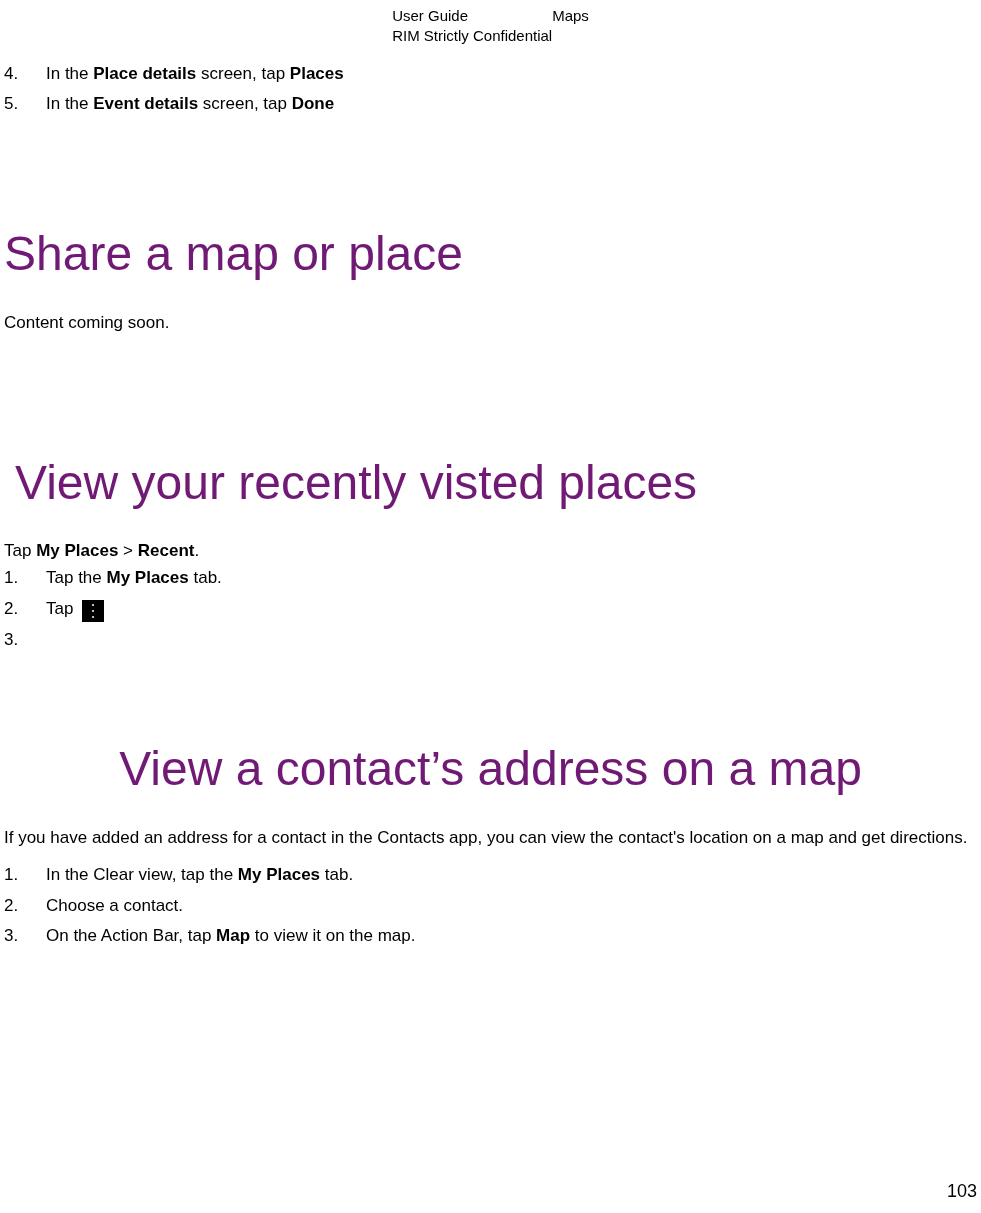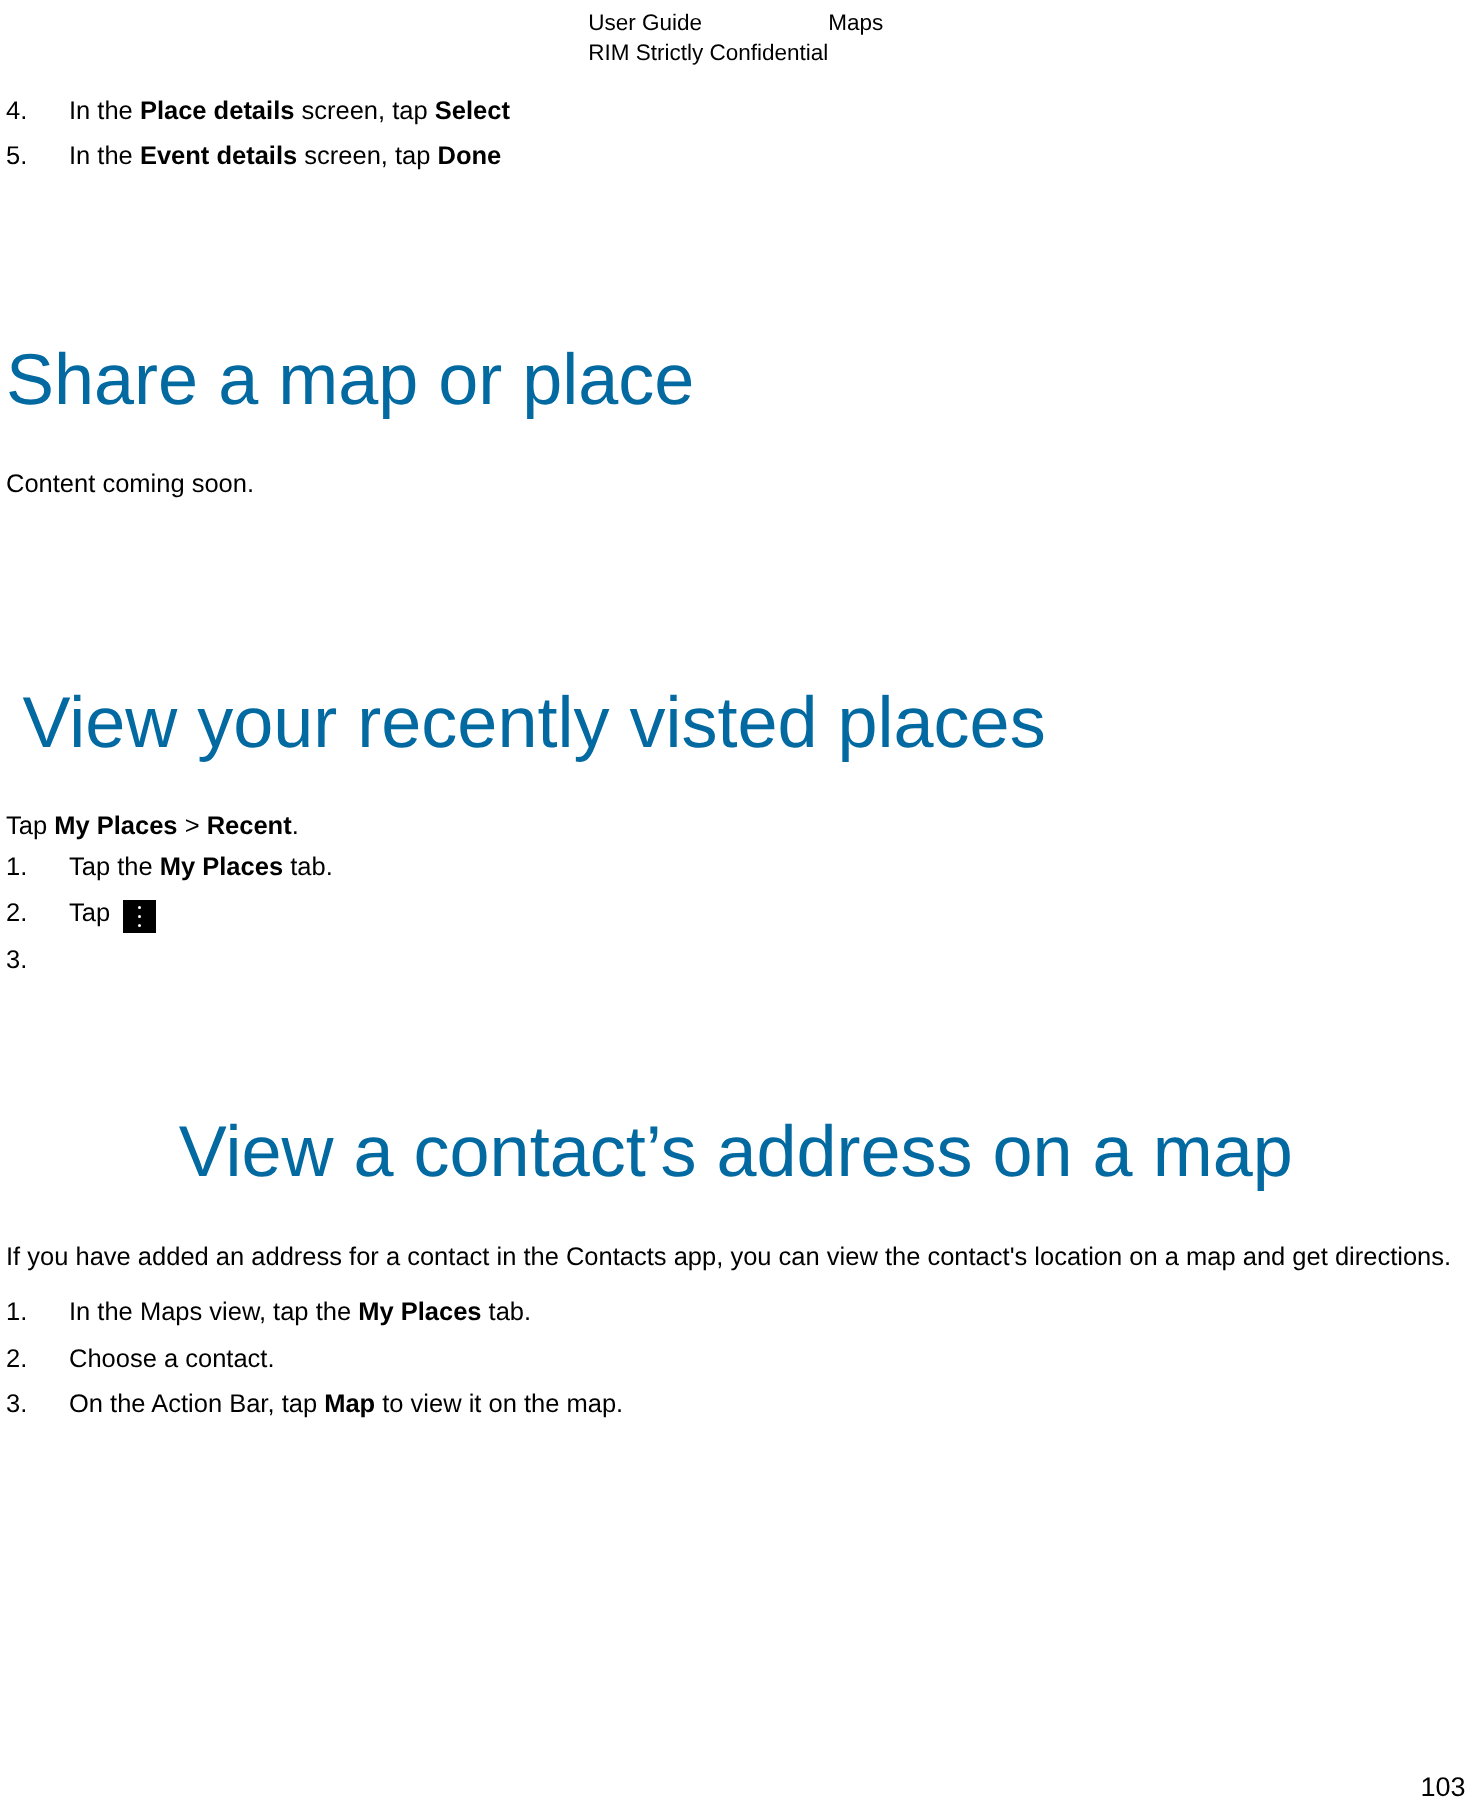--- a/index.html
+++ b/index.html
@@ -29,21 +29,21 @@
     align-items: baseline;
     margin-bottom: 8px;
     font-size: 17px;
   }
   .step-list .num {
     width: 42px;
     flex: 0 0 42px;
     text-align: left;
   }
   .h1-blue {
-    color: #0369a1;
+    color: #701a75;
     font-weight: 400;
     font-size: 48px;
     line-height: 1.15;
     margin-top: 110px;
     margin-bottom: 30px;
   }
   .h1-blue.first { margin-top: 110px; }
   .h1-blue.second { margin-top: 120px; margin-left: 11px; }
   .h1-blue.third { margin-top: 90px; text-align: center; }
   .h2-sub {
@@ -92,21 +92,21 @@
   </div>
   <div class="header-right">Maps</div>
 </div>
 
 <div class="content">
 
   <ol class="step-list">
     <li>
       <span class="num">4.</span>
       <span>
-        <span>In the </span><span class="bold">Place details</span><span> screen, tap </span><span class="bold">Select</span><span></span>
+        <span>In the </span><span class="bold">Place details</span><span> screen, tap </span><span class="bold">Places</span><span></span>
       </span>
     </li>
     <li>
       <span class="num">5.</span>
       <span>
         <span>In the </span><span class="bold">Event details</span><span> screen, tap </span><span class="bold">Done</span><span></span>
       </span>
     </li>
   </ol>
 
@@ -135,21 +135,21 @@
       <span class="num">3.</span>
     </li>
   </ol>
 
   <h1 class="h1-blue third">View a contact’s address on a map</h1>
   <p class="para" style="margin-bottom:14px">If you have added an address for a contact in the Contacts app, you can view the contact's location on a map and get directions.</p>
   <ol class="step-list" style="margin-top:0">
     <li>
       <span class="num">1.</span>
       <span>
-        <span>In the Maps view, tap the </span><span class="bold">My Places</span><span> tab.</span>
+        <span>In the Clear view, tap the </span><span class="bold">My Places</span><span> tab.</span>
       </span>
     </li>
     <li>
       <span class="num">2.</span>
       <span>
         <span>Choose a contact.</span>
       </span>
     </li>
     <li>
       <span class="num">3.</span>

